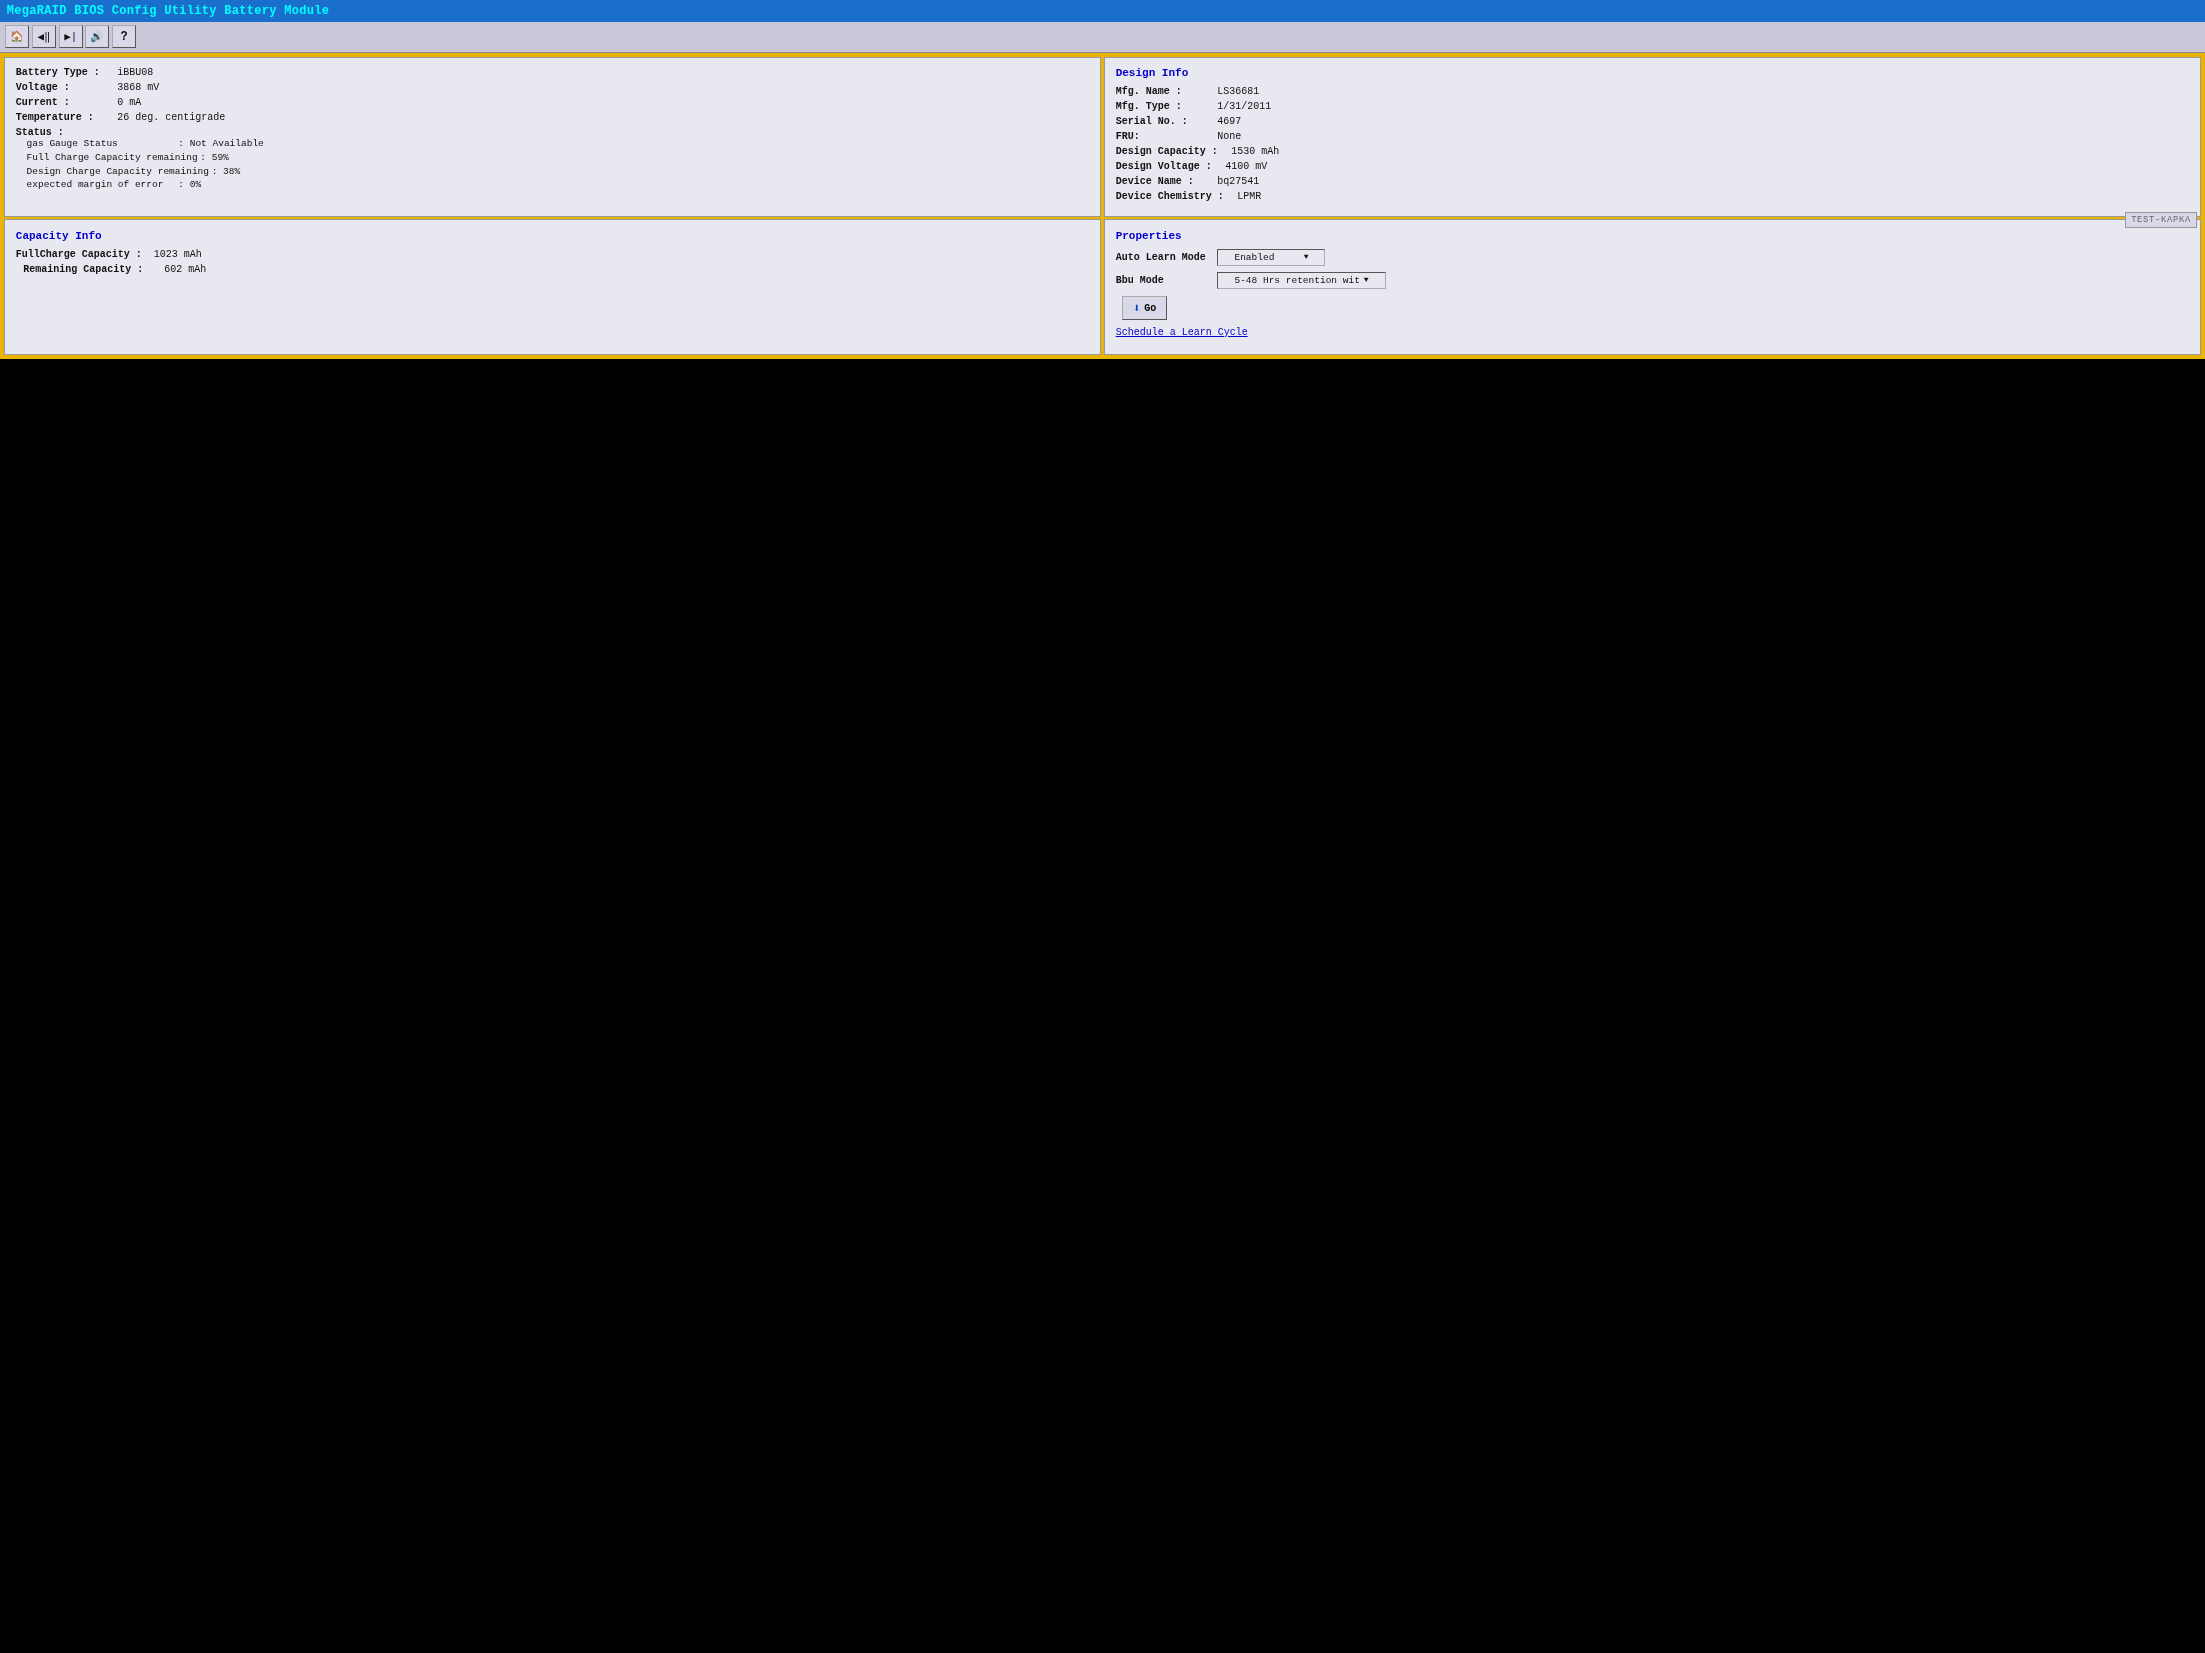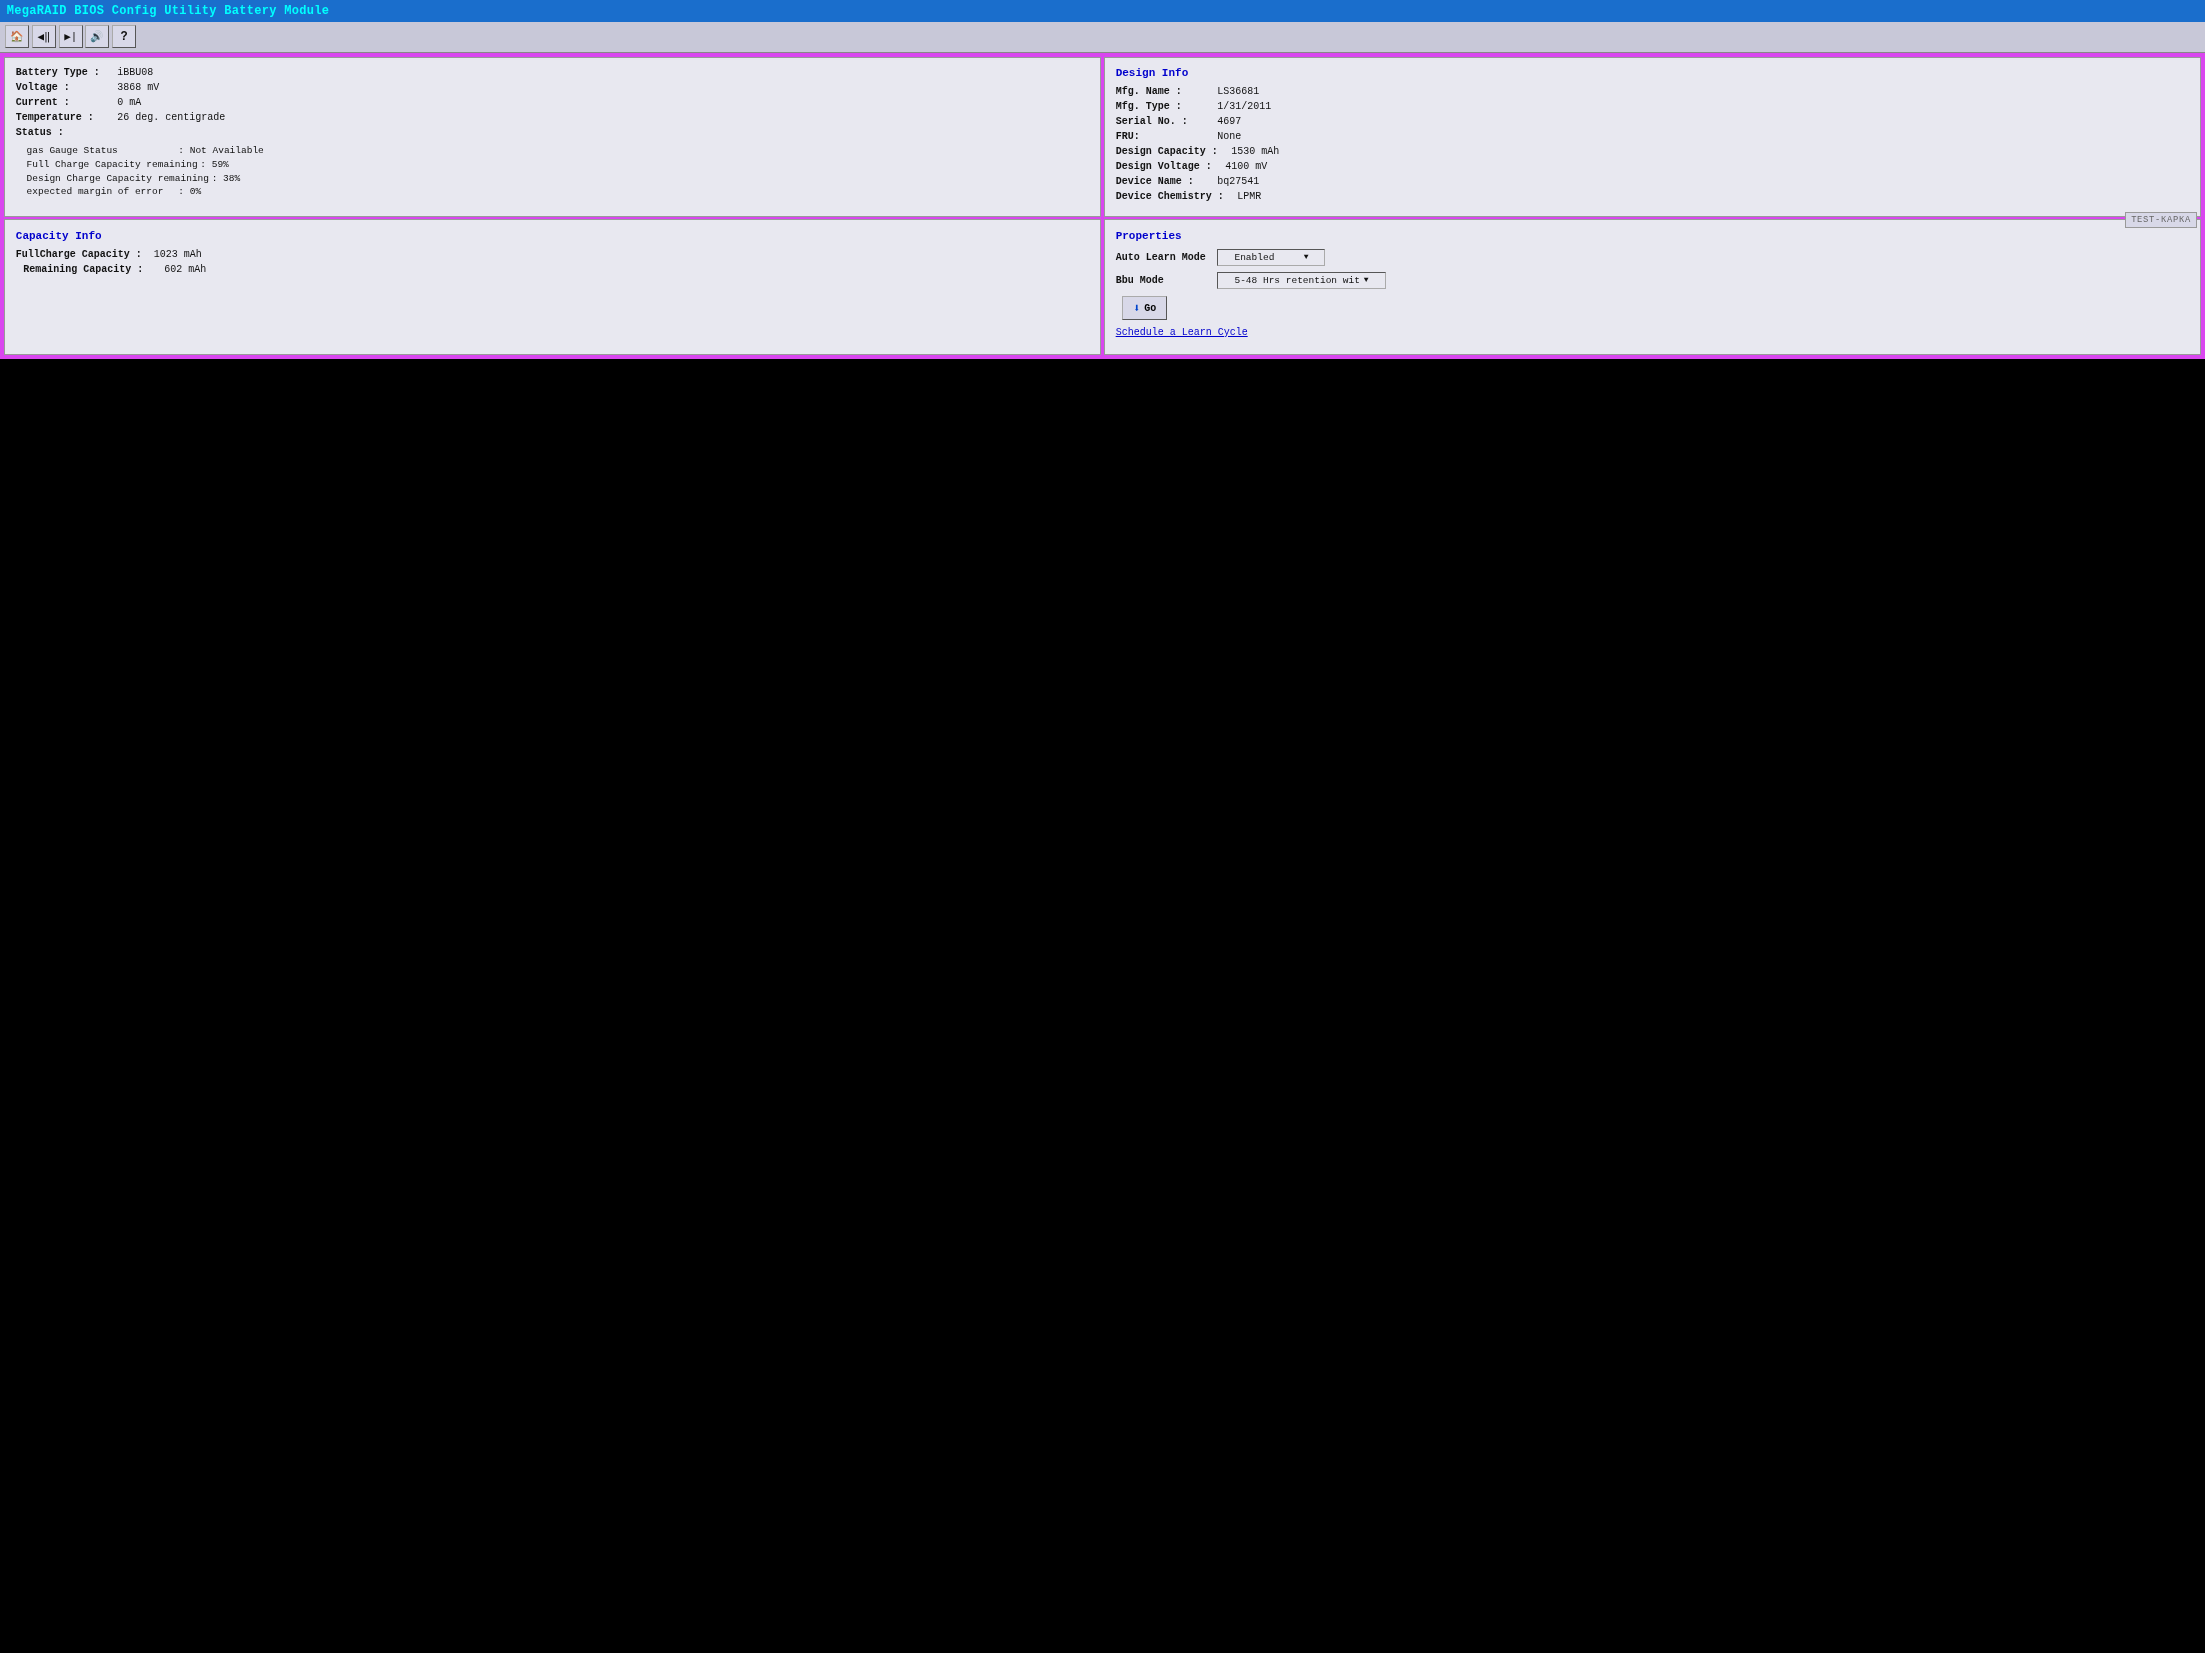--- a/index.html
+++ b/index.html
@@ -34,21 +34,21 @@
       width: 24px;
       height: 23px;
       display: flex;
       align-items: center;
       justify-content: center;
       cursor: pointer;
       font-size: 10.8px;
     }
 
     .main-content {
-      background: #d946ef;
+      background: #eab308;
       display: grid;
       grid-template-columns: 1fr 1fr;
       grid-template-rows: auto auto;
       gap: 0;
       padding: 4px;
       gap: 2.7px;
     }
 
     .panel {
       background: #e8e8f0;
@@ -80,21 +80,21 @@
       font-size: 10px;
     }
 
     .status-section {
       margin-top: 2.7px;
     }
 
     .status-label {
       font-weight: bold;
       font-size: 10px;
-      margin-bottom: 7px;
+      margin-bottom: 0;
     }
 
     .status-item {
       padding-left: 10.8px;
       margin-bottom: 2.7px;
       font-size: 9.5px;
       display: flex;
       gap: 2.7px;
     }
 

